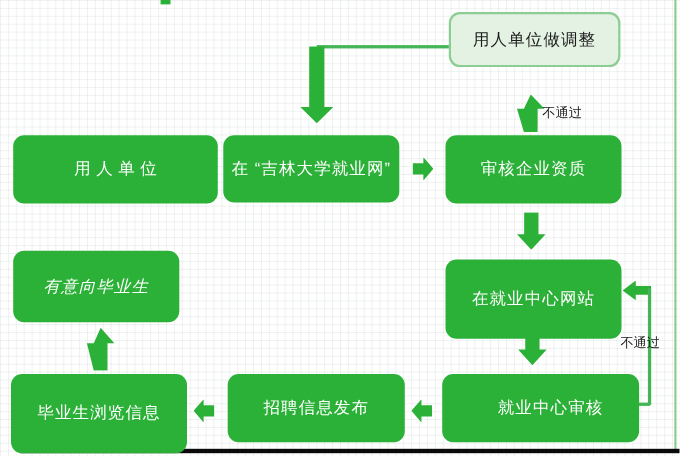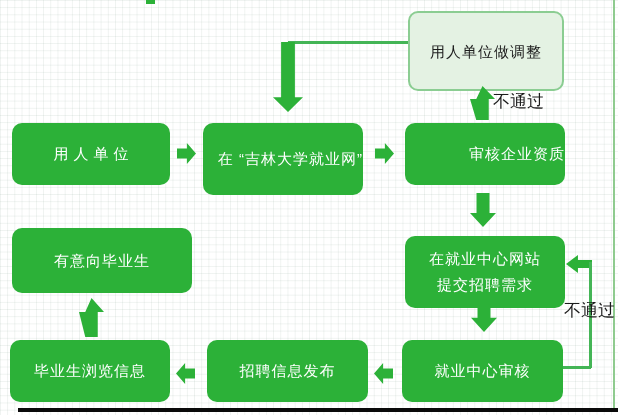--- a/index.html
+++ b/index.html
@@ -44,83 +44,82 @@
   .arrow.left{clip-path:polygon(100% 26%,48% 26%,48% 0,0 50%,48% 100%,48% 74%,100% 74%);}
   .arrow.left-thin{clip-path:polygon(100% 28%,46% 28%,46% 0,0 50%,46% 100%,46% 72%,100% 72%);}
   .arrow.down-big{clip-path:polygon(27% 0,73% 0,73% 79%,100% 79%,50% 100%,0 79%,27% 79%);}
   .arrow.down{clip-path:polygon(25% 0,75% 0,75% 59%,100% 59%,50% 100%,0 59%,25% 59%);}
   .arrow.up{clip-path:polygon(50% 0,100% 38%,75% 38%,75% 100%,25% 100%,0 38%,25% 38%);}
   .arrow.up-long{clip-path:polygon(50% 0,100% 36%,75% 36%,75% 100%,25% 100%,0 36%,25% 36%);}
   .connector{position:absolute;background:#44b556;}
   .flow-label{
     position:absolute;
     color:#1b1b1b;
-    font-size:17px;
+    font-size:12px;
     line-height:20px;
     white-space:nowrap;
   }
   .right-border{position:absolute;left:613px;top:0;width:2px;height:412px;background:#8fcb8f;}
   .bottom-bar{position:absolute;left:18px;top:408px;width:600px;height:4px;background:#0a0a0a;}
   .top-artifact{position:absolute;left:146px;top:0;width:9px;height:4px;background:#2cb138;}
 </style>
 </head>
 <body>
 
 <div class="canvas">
 
   <div class="right-border"></div>
   <div class="bottom-bar"></div>
   <div class="top-artifact"></div>
 
-  <div class="node light" style="left:408px;top:11px;width:156px;height:80px;">
+  <div class="node light" style="left:408px;top:11px;width:156px;height:50px;">
     <div>用人单位做调整</div>
   </div>
 
   <div class="connector" style="left:288px;top:41px;width:120px;height:3px;"></div>
   <div class="arrow down-big" style="left:273px;top:42px;width:30px;height:70px;"></div>
 
   <div class="arrow up" style="left:470px;top:86px;width:25px;height:34px;"></div>
   <div class="flow-label" style="left:493px;top:92px;">不通过</div>
 
-  <div class="node wide-space" style="left:12px;top:123px;width:158px;height:62px;text-align:right;">
+  <div class="node wide-space" style="left:12px;top:123px;width:186px;height:62px;text-align:right;">
     <div>用人单位</div>
   </div>
   <div class="arrow right" style="left:177px;top:143px;width:19px;height:21px;"></div>
-  <div class="node" style="left:203px;top:123px;width:160px;height:72px;align-items:flex-end;">
+  <div class="node" style="left:203px;top:123px;width:160px;height:61px;">
     <div>在 “吉林大学就业网”</div>
   </div>
   <div class="arrow right" style="left:375px;top:143px;width:19px;height:21px;"></div>
-  <div class="node" style="left:405px;top:123px;width:160px;height:62px;align-items:flex-end;">
+  <div class="node" style="left:405px;top:123px;width:160px;height:62px;">
     <div>审核企业资质</div>
   </div>
 
   <div class="arrow down" style="left:470px;top:193px;width:26px;height:34px;"></div>
 
-  <div class="node" style="left:12px;top:228px;width:180px;height:65px;">
+  <div class="node" style="left:12px;top:228px;width:151px;height:65px;font-style:italic;">
     <div>有意向毕业生</div>
   </div>
   <div class="node" style="left:405px;top:236px;width:160px;height:72px;justify-content:center;">
     <div>在就业中心网站</div>
-    <div>提交招聘需求</div>
   </div>
 
   <div class="arrow left-thin" style="left:566px;top:255px;width:26px;height:18px;"></div>
   <div class="connector" style="left:589px;top:262px;width:3px;height:106px;"></div>
   <div class="connector" style="left:563px;top:366px;width:28px;height:3px;"></div>
   <div class="flow-label" style="left:564px;top:301px;">不通过</div>
 
   <div class="arrow up-long" style="left:79px;top:298px;width:25px;height:39px;"></div>
 
   <div class="arrow down" style="left:471px;top:297px;width:26px;height:35px;"></div>
 
-  <div class="node" style="left:10px;top:340px;width:160px;height:62px;">
+  <div class="node" style="left:10px;top:340px;width:160px;height:72px;">
     <div>毕业生浏览信息</div>
   </div>
   <div class="arrow left" style="left:176px;top:363px;width:19px;height:21px;"></div>
   <div class="node" style="left:207px;top:340px;width:161px;height:62px;">
     <div>招聘信息发布</div>
   </div>
   <div class="arrow left" style="left:374px;top:363px;width:19px;height:21px;"></div>
-  <div class="node" style="left:402px;top:340px;width:161px;height:62px;">
+  <div class="node" style="left:402px;top:340px;width:161px;height:62px;padding-left:18px;">
     <div>就业中心审核</div>
   </div>
 
 </div>
 
 </body></html>

